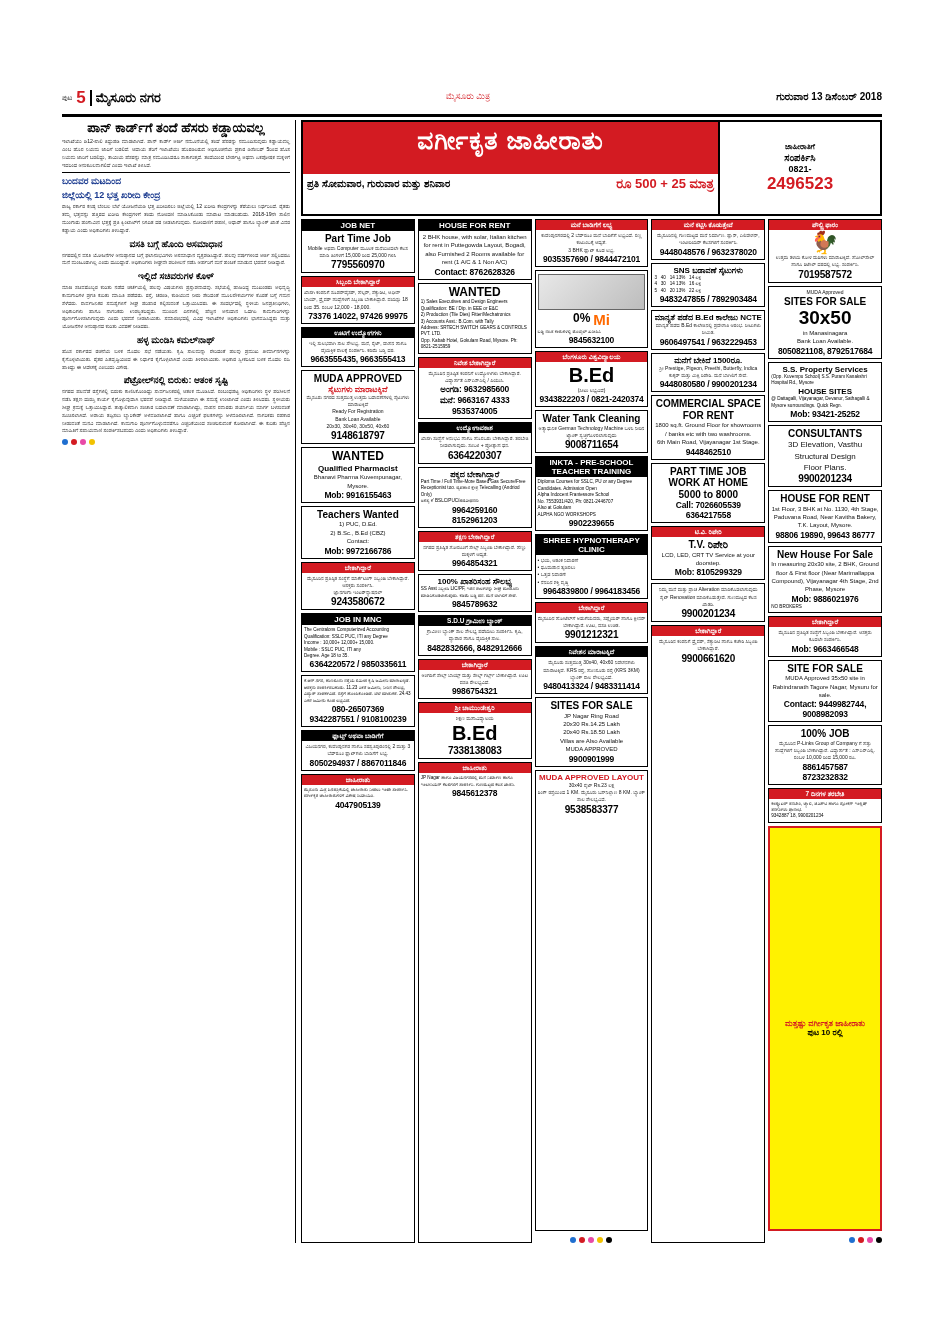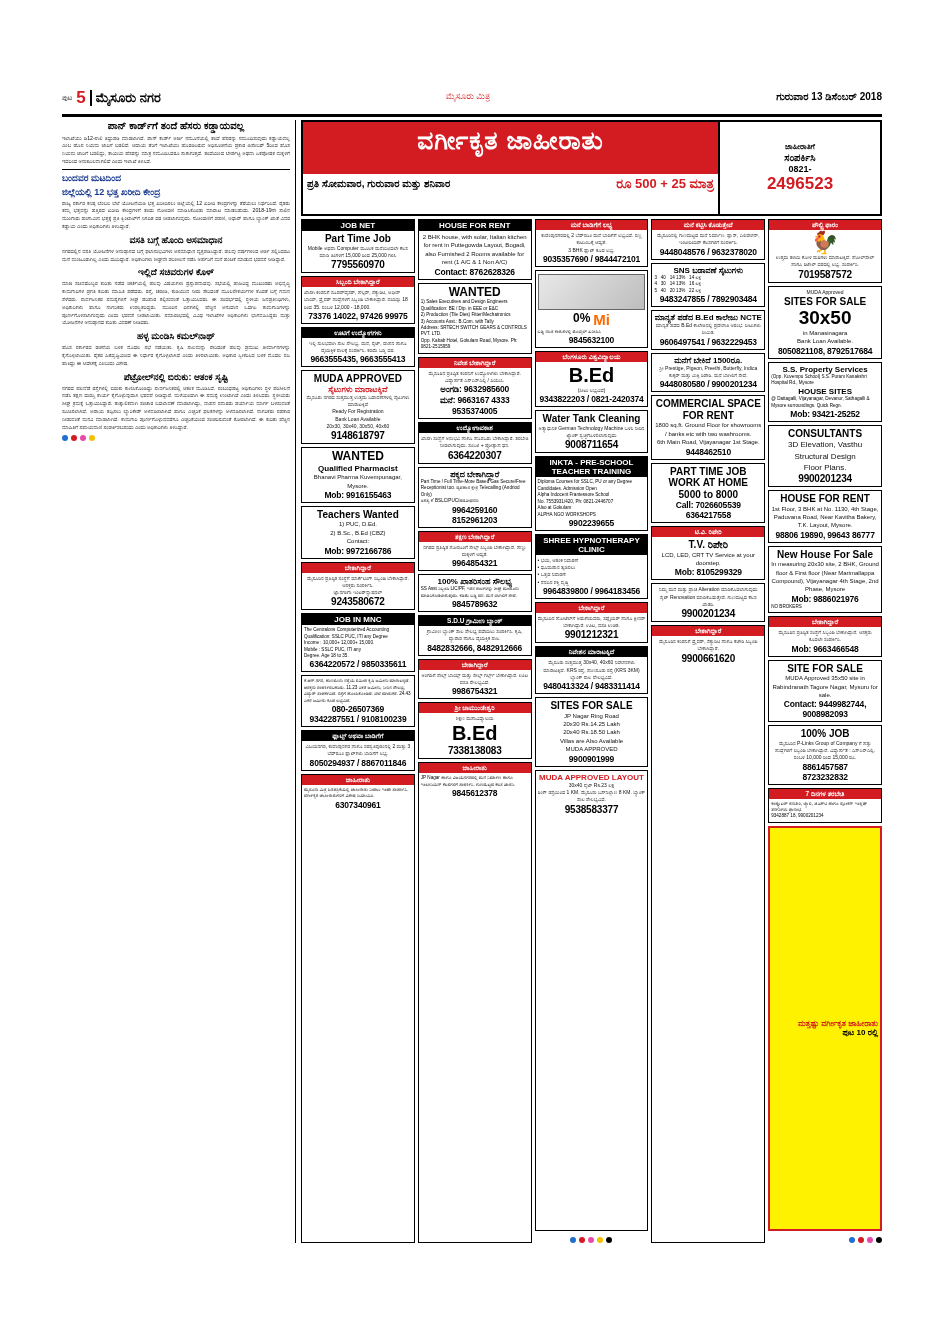--- a/index.html
+++ b/index.html
@@ -16,21 +16,21 @@
   .mh-num{font-size:17px;font-weight:bold;color:#d31b22;}
   .mh-sep{width:2px;height:16px;background:#000;}
   .mh-title{font-size:13px;font-weight:bold;color:#000;}
   .mh-center{position:absolute;left:0;right:8px;text-align:center;font-size:9px;font-weight:normal;color:#d31b22;top:3px;}
   .mh-right{position:absolute;right:0;top:3px;font-size:10px;font-weight:bold;}
   
   .body{position:absolute;top:32px;left:0;right:0;bottom:0;display:flex;}
   .col-news{width:228px;padding-right:5px;border-right:1px solid #000;}
   .ads{flex:1;padding-left:5px;display:flex;flex-direction:column;}
   
-  .news-head{font-size:10px;font-weight:bold;text-align:center;line-height:1.25;margin:0 0 2px;}
+  .news-head{font-size:13px;font-weight:bold;text-align:center;line-height:1.25;margin:0 0 2px;}
   .news-p{font-size:5.2px;line-height:1.5;text-align:justify;margin:0 0 3px;color:#111;}
   .news-rule{border-top:1px solid #000;margin:3px 0;}
   .news-sub{font-size:9px;font-weight:bold;text-align:left;color:#1a3a8f;margin:3px 0 2px;}
   .news-sub2{font-size:9px;font-weight:bold;text-align:center;color:#000;margin:4px 0 2px;}
   .dots{display:flex;gap:3px;justify-content:flex-start;margin-top:4px;}
   .dots i{width:6px;height:6px;border-radius:50%;display:block;}
   
   .banner{border:2px solid #000;margin-bottom:3px;display:flex;}
   .banner-main{flex:1;border-right:2px solid #000;}
   .banner-top{background:#d31b22;color:#fff;text-align:center;font-size:25px;font-weight:bold;padding:4px 0 18px;letter-spacing:1px;}
@@ -54,21 +54,21 @@
   .ad .t.red{color:#d31b22;}
   .ad .k{font-size:5px;line-height:1.45;text-align:center;color:#111;}
   .ad .k.left{text-align:left;}
   .ad .b{font-size:6px;line-height:1.4;text-align:center;color:#111;}
   .ad .ph{font-size:10px;font-weight:bold;text-align:center;color:#000;letter-spacing:-0.2px;}
   .ad .ph.sm{font-size:8.5px;}
   .ad .hdr{background:#000;color:#fff;font-size:8px;font-weight:bold;text-align:center;padding:1px 0;margin:-2px -2px 2px;}
   .ad .knhdr{background:#d31b22;color:#fff;font-size:6.5px;font-weight:bold;text-align:center;padding:1px 0;margin:-2px -2px 2px;}
   .ad .knhdr.blk{background:#000;}
   .ad.red-border{border-color:#d31b22;}
-  .yellow{background:#fff200;align-items:flex-end;}
+  .yellow{background:#fff200;}
   .mini{font-size:4.6px;line-height:1.4;}
   .logo-row{display:flex;align-items:center;justify-content:center;gap:3px;margin:1px 0;}
   .mi{font-size:15px;font-weight:bold;}
   .footer-dots{display:flex;gap:3px;justify-content:center;padding-top:3px;}
   .footer-dots i{width:6px;height:6px;border-radius:50%;display:block;}
   .right-dots{display:flex;gap:3px;justify-content:flex-end;padding-top:3px;}
   .right-dots i{width:6px;height:6px;border-radius:50%;display:block;}
   .imgbox{height:34px;border:1px solid #666;background:linear-gradient(135deg,#e8e8e8,#bdbdbd);margin:1px 0;}
   .hen{font-size:22px;text-align:center;line-height:1;}
 </style>
@@ -194,21 +194,21 @@
 9342287551 / 9108100239</div>
           </div>
           <div class="ad">
             <div class="knhdr blk">ಫ್ಲಾಟ್ಸ್ ಅಥವಾ ಬಾಡಿಗೆಗೆ</div>
             <div class="k">ವಿಜಯನಗರ, ಕುವೆಂಪುನಗರ ಹಾಗೂ ಸರಸ್ವತಿಪುರಂನಲ್ಲಿ 2 ಮತ್ತು 3 ಬೆಡ್‌ರೂಂ ಫ್ಲಾಟ್‌ಗಳು ಬಾಡಿಗೆಗೆ ಲಭ್ಯ.</div>
             <div class="ph sm">8050294937 / 8867011846</div>
           </div>
           <div class="ad" style="flex:1">
             <div class="knhdr">ಜಾಹೀರಾತು</div>
             <div class="mini">ಮೈಸೂರು ಮಿತ್ರ ದಿನಪತ್ರಿಕೆಯಲ್ಲಿ ಜಾಹೀರಾತು ನೀಡಲು ಇಂದೇ ಸಂಪರ್ಕಿಸಿ. ವರ್ಗೀಕೃತ ಜಾಹೀರಾತುಗಳಿಗೆ ವಿಶೇಷ ರಿಯಾಯಿತಿ.</div>
-            <div class="ph sm">6307340961</div>
+            <div class="ph sm">4047905139</div>
           </div>
         </div>
 
         <div class="adcol">
           <div class="ad">
             <div class="hdr">HOUSE FOR RENT</div>
             <div class="b">2 BHK house, with solar, Italian kitchen for rent in Puttegowda Layout, Bogadi, also Furnished 2 Rooms available for rent (1 A/C &amp; 1 Non A/C)</div>
             <div class="ph sm">Contact: 8762628326</div>
           </div>
           <div class="ad">

